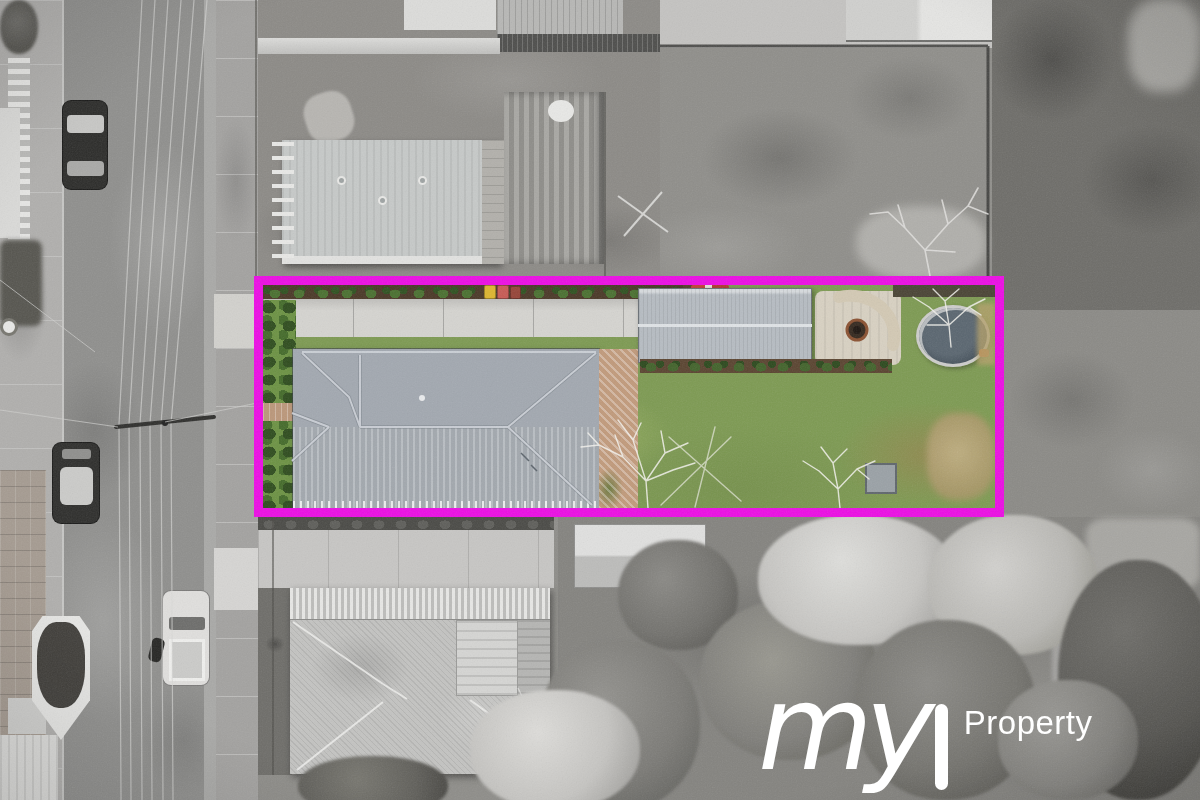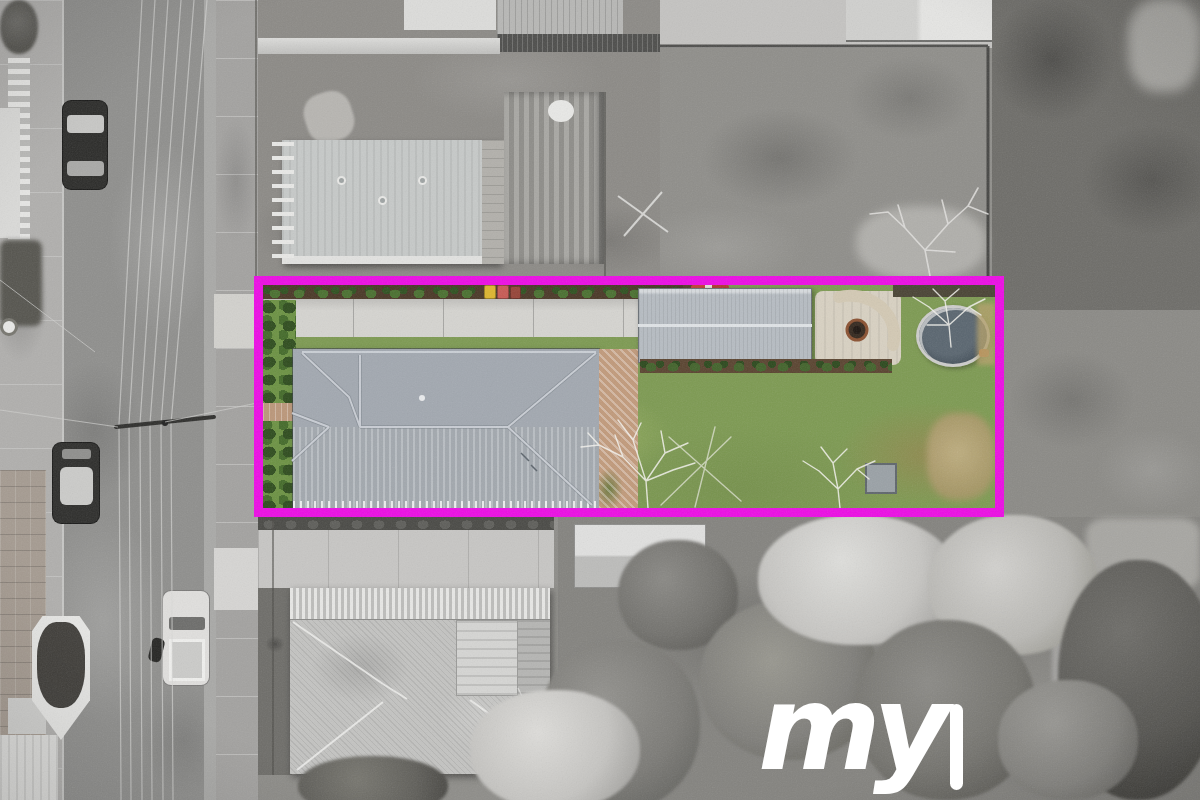--- a/index.html
+++ b/index.html
@@ -208,21 +208,21 @@
     background:radial-gradient(ellipse at 45% 42%,#5a6670 0 50%,#434f59 78%,#39434c 100%);
     box-shadow:inset 3px 2px 0 rgba(235,235,233,.65),2px 2px 4px rgba(0,0,0,.3);}
   #pool-orange{left:716px;top:64px;width:10px;height:8px;background:#c96a32;border-radius:3px;}
   #shed-lawn{left:602px;top:178px;width:32px;height:31px;background:#9aa1a6;border:2px solid #5f666c;}
   #leaf-right{left:664px;top:128px;width:68px;height:88px;border-radius:40%;filter:blur(3px);
     background:radial-gradient(circle at 45% 45%,#c4b185,#a99667 70%,transparent 100%);opacity:.9;}
   #leaf-pool-right{left:714px;top:18px;width:18px;height:62px;background:#b3a06a;opacity:.8;filter:blur(2px);}
 
   
   #logo{left:758px;top:680px;width:430px;height:120px;display:flex;align-items:flex-start;z-index:10;}
-  #logo .my{position:static;font-family:"DejaVu Sans",sans-serif;font-style:italic;font-weight:700;
+  #logo .my{position:static;font-family:"DejaVu Sans",sans-serif;font-style:italic;font-weight:400;
     font-size:118px;line-height:96px;letter-spacing:-8px;color:var(--logo_color,#fff);}
   #logo .bar{position:static;width:13px;height:86px;background:var(--logo_color,#fff);border-radius:7px;
     margin-left:8px;margin-top:24px;}
   #logo .words{position:static;margin-left:16px;margin-top:26px;display:flex;flex-direction:column;}
   #logo .words span{position:static;font-family:"Liberation Sans",sans-serif;font-weight:400;
     font-size:33px;line-height:33px;color:var(--logo_color,#fff);letter-spacing:.5px;}
 
   svg.overlay{left:0;top:0;pointer-events:none;}
   #grain{left:0;top:0;z-index:8;pointer-events:none;opacity:.12;}
   #vignette{left:0;top:0;width:1200px;height:800px;z-index:7;pointer-events:none;
@@ -426,16 +426,17 @@
         <feTurbulence type="fractalNoise" baseFrequency="0.8" numOctaves="2"></feTurbulence>
       <feColorMatrix type="saturate" values="0"></feColorMatrix>
       </filter>
     <rect width="1200" height="800" filter="url(#gn)"></rect>
   </svg>
 
   <div id="logo">
     <span class="my">my</span>
     <span class="bar"></span>
     <span class="words">
+      <span>Property</span>
     </span>
   </div>
 
 </div>
 
 </body></html>

